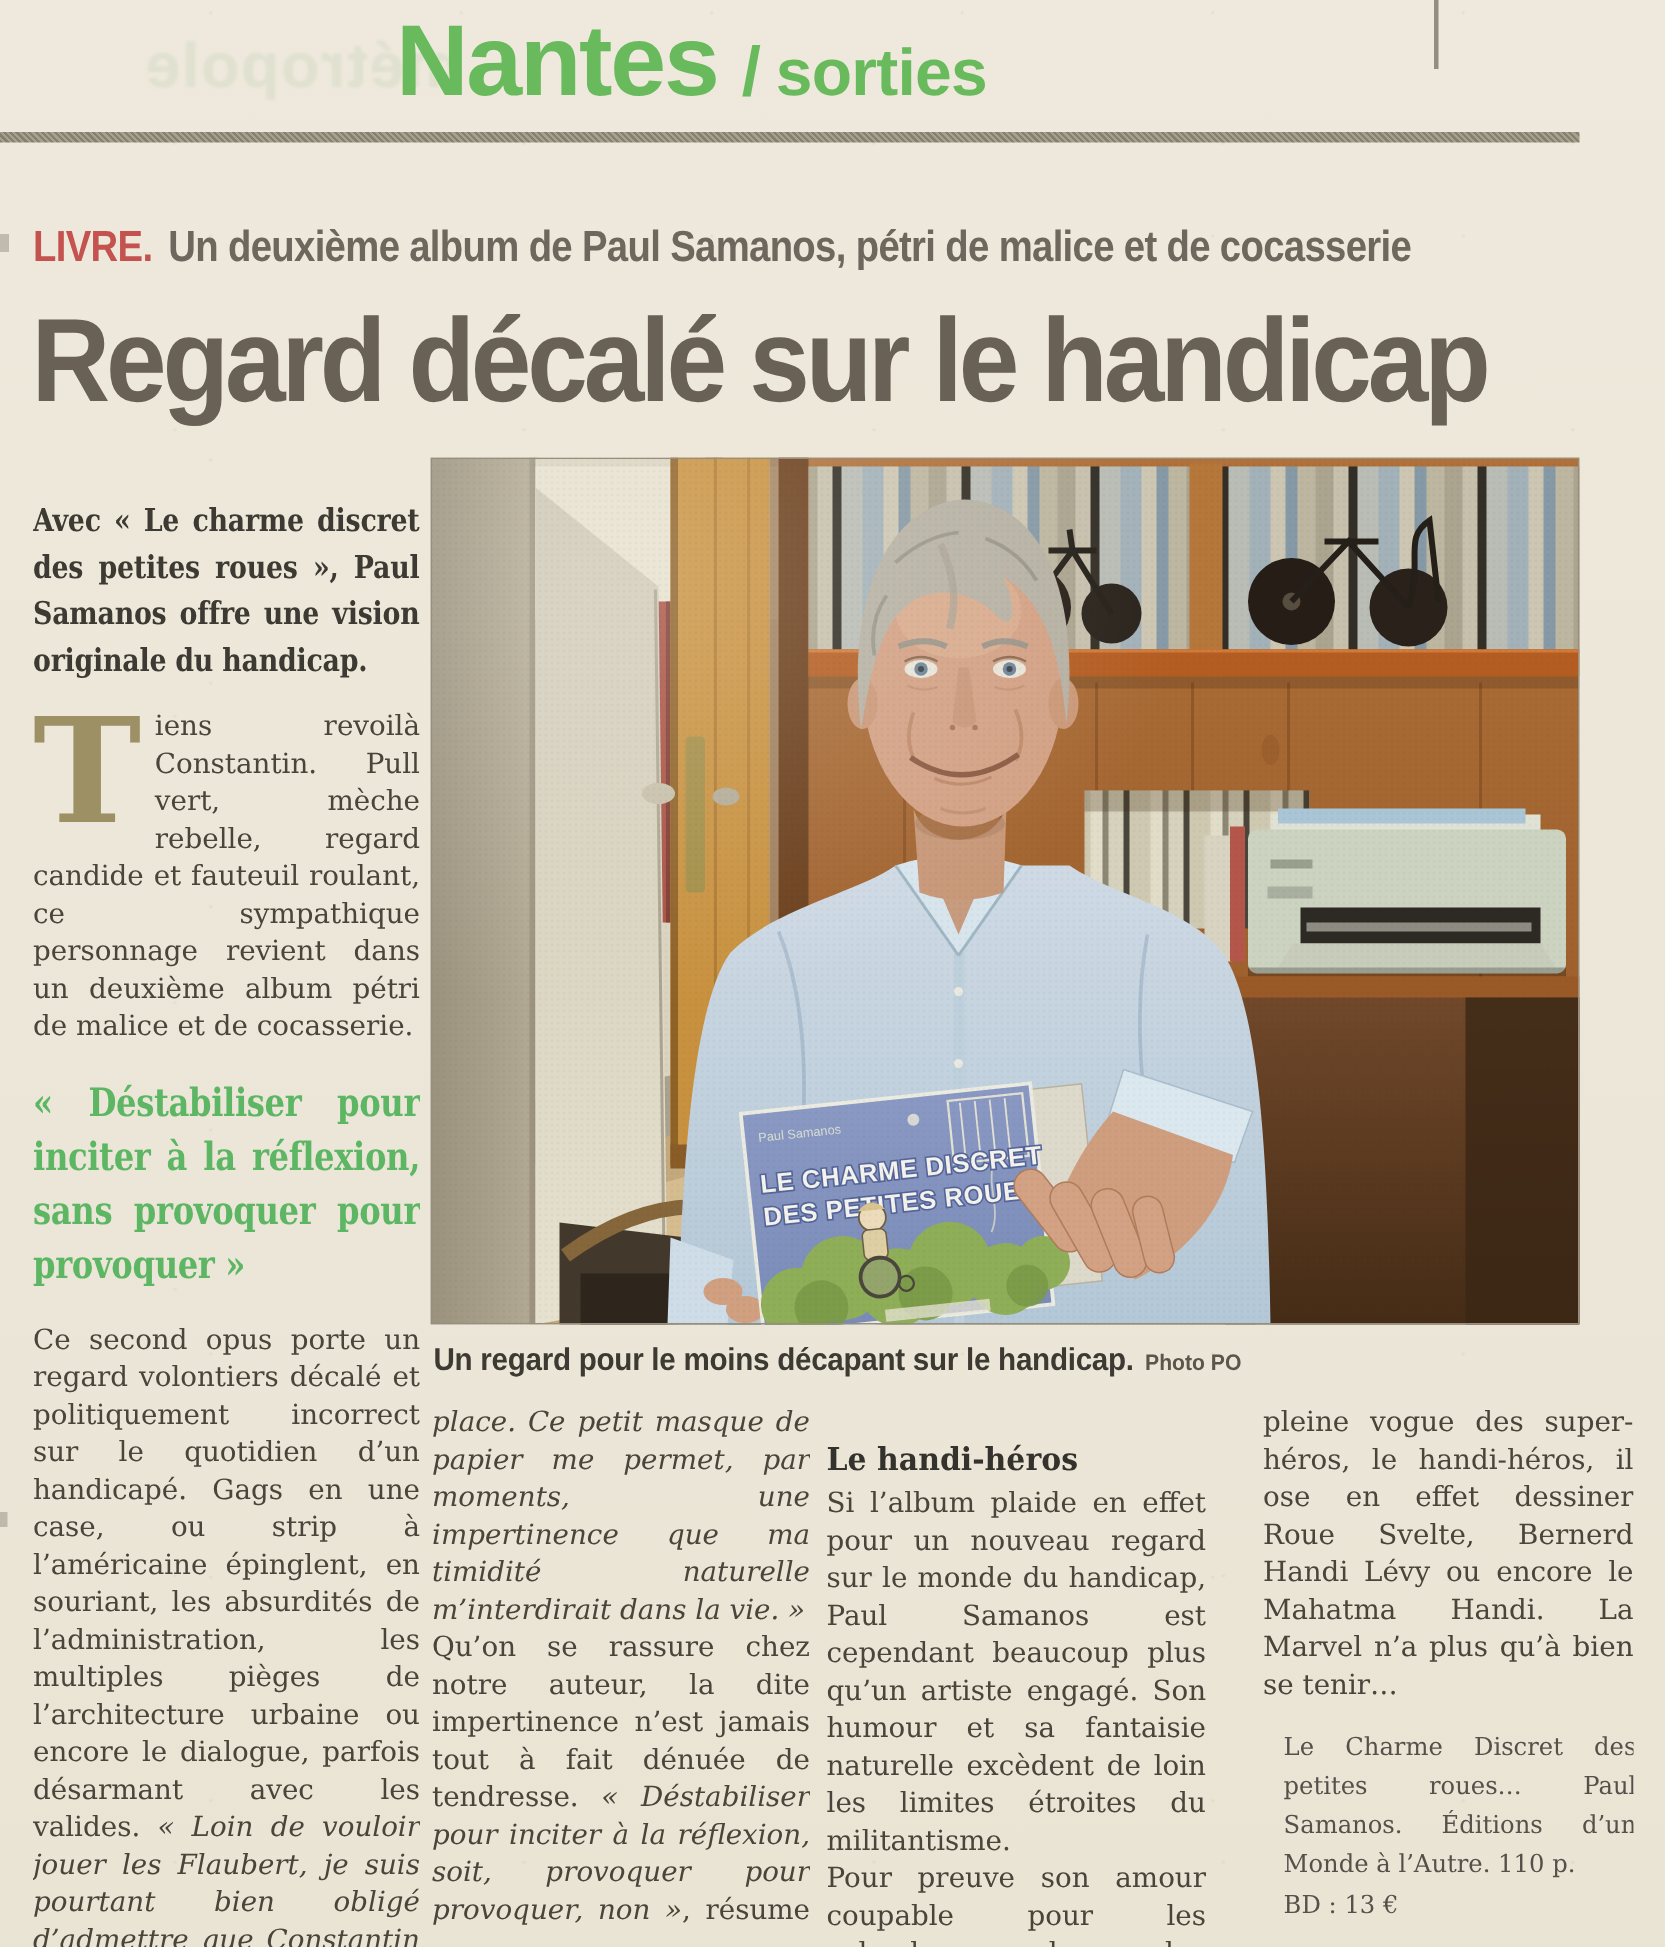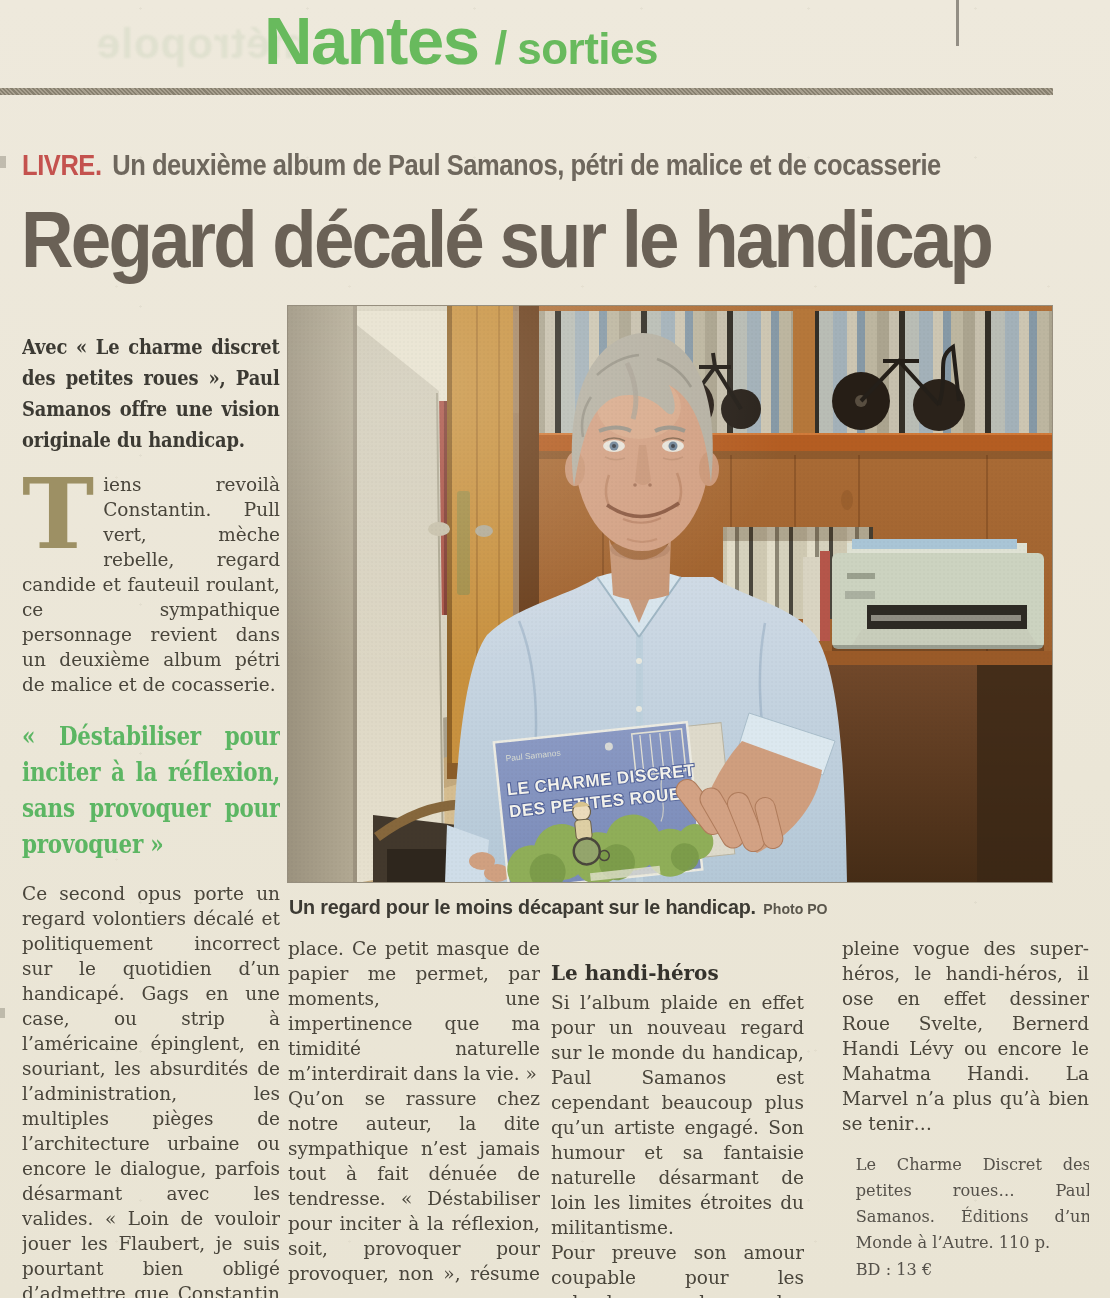--- a/index.html
+++ b/index.html
@@ -35,21 +35,21 @@
   .kicker{left:22px;top:149px;white-space:nowrap;font-weight:bold;font-size:29px;
     transform:scaleX(.88);transform-origin:top left;color:#6e675d;letter-spacing:-0.5px;}
   .kicker .lbl{color:#c4524e;margin-right:12px;}
   .headline{left:21px;top:194px;white-space:nowrap;font-weight:bold;font-size:79px;
     letter-spacing:-3px;color:#6a6156;transform:scaleX(.92);transform-origin:top left;}
   
   .col{position:absolute;overflow:hidden;}
   .body-txt{font-family:"DejaVu Serif","Liberation Serif",serif;font-size:18.5px;
     line-height:25px;color:#49453b;text-align:justify;}
   .body-txt p{margin:0;}
-  .it{}
+  .it{font-style:italic;}
   .lede{width:302px;transform:scaleX(.853);transform-origin:top left;
     font-weight:bold;font-size:21px;line-height:31px;color:#3c3a33;margin-bottom:17px;letter-spacing:-0.2px;}
   .dropcap{float:left;font-family:"DejaVu Serif",serif;font-weight:bold;
     font-size:97px;line-height:76px;color:#9d9064;margin:4px 9px 0 0;}
   .pullquote{width:312px;transform:scaleX(.827);transform-origin:top left;
     font-weight:bold;font-size:26px;line-height:36px;color:#5cb663;margin:21px 0 19px 0;letter-spacing:-0.3px;}
   .subhead{width:266px;transform:scaleX(.95);transform-origin:top left;
     font-weight:bold;font-size:21px;color:#34322c;margin:0 0 5px 0;}
   .bookref{margin-top:16px;padding-left:14px;width:240px;transform:scaleX(.98);
     transform-origin:top left;font-size:16.5px;line-height:26px;color:#55514a;}
@@ -321,26 +321,26 @@
   <rect x="0.5" y="0.5" width="765" height="577" fill="none" stroke="#968e7e" stroke-width="1"></rect>
 </svg>
 </div>
 
 <div class="abs caption">
   <span class="cap">Un regard pour le moins décapant sur le handicap.</span><span class="credit">Photo PO</span>
 </div>
 
 <div class="col body-txt" style="left:288px;top:936px;width:252px;height:352px;">
   <p><span class="it">place. Ce petit masque de papier me permet, par moments, une impertinence que ma timidité naturelle m’interdirait dans la vie. »</span></p>
-  <p><span>Qu’on se rassure chez notre auteur, la dite sympathique n’est jamais tout à fait dénuée de tendresse. </span><span class="it">« Déstabiliser pour inciter à la réflexion, soit, provoquer pour provoquer, non »</span><span>, résume d’ailleurs notre auteur.</span></p>
+  <p><span>Qu’on se rassure chez notre auteur, la dite impertinence n’est jamais tout à fait dénuée de tendresse. </span><span class="it">« Déstabiliser pour inciter à la réflexion, soit, provoquer pour provoquer, non »</span><span>, résume d’ailleurs notre auteur.</span></p>
 </div>
 
 <div class="col body-txt" style="left:551px;top:960px;width:253px;height:352px;">
   <div class="subhead">Le handi-héros</div>
-  <p>Si l’album plaide en effet pour un nouveau regard sur le monde du handicap, Paul Samanos est cependant beaucoup plus qu’un artiste engagé. Son humour et sa fantaisie naturelle désarmant de loin les limites étroites du militantisme.</p>
+  <p>Si l’album plaide en effet pour un nouveau regard sur le monde du handicap, Paul Samanos est cependant beaucoup plus qu’un artiste engagé. Son humour et sa fantaisie naturelle excèdent de loin les limites étroites du militantisme.</p>
   <p>Pour preuve son amour coupable pour les calembours les plus volontairement énormes. Inventant, en</p>
 </div>
 
 <div class="col body-txt" style="left:842px;top:936px;width:247px;height:352px;">
   <p>pleine vogue des super-héros, le handi-héros, il ose en effet dessiner Roue Svelte, Bernerd Handi Lévy ou encore le Mahatma Handi. La Marvel n’a plus qu’à bien se tenir…</p>
   <div class="bookref">
     <div>Le Charme Discret des petites roues… Paul Samanos. Éditions d’un Monde à l’Autre. 110 p.</div>
     <div class="price">BD : 13 €</div>
   </div>
 

